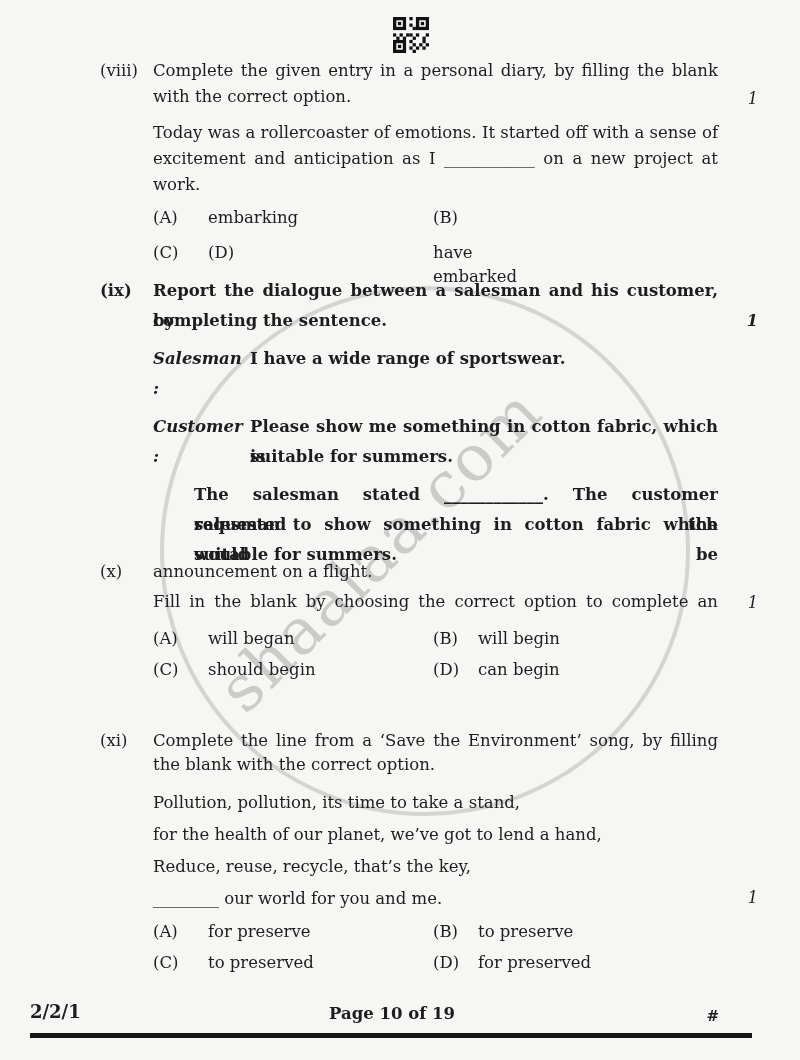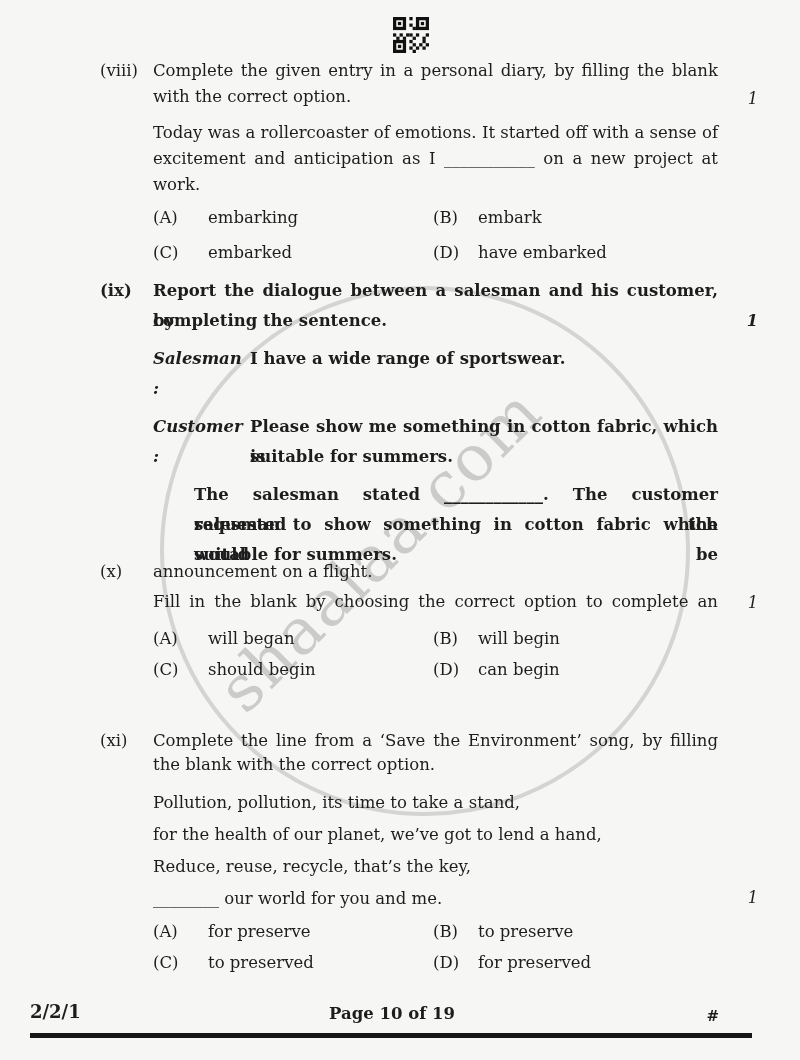--- a/index.html
+++ b/index.html
@@ -142,25 +142,23 @@
       <div class="para8">
         <div class="ln lh26 j">Today was a rollercoaster of emotions. It started off with a sense of</div>
         <div class="ln lh26 j">excitement and anticipation as I ___________ on a new project at</div>
         <div class="ln lh26 left">work.</div>
       </div>
       <div class="opts8">
         <div class="optrow">
           <span>(A)</span>
           <span>embarking</span>
           <span>(B)</span>
-          <span>embark</span>
         </div>
         <div class="optrow">
           <span>(C)</span>
-          <span>embarked</span>
           <span>(D)</span>
           <span>have embarked</span>
         </div>
       </div>
     </div>
   </section>
 
   <section class="question" id="q9">
     <span class="qnum">(ix)</span>
     <span class="marks">1</span>

